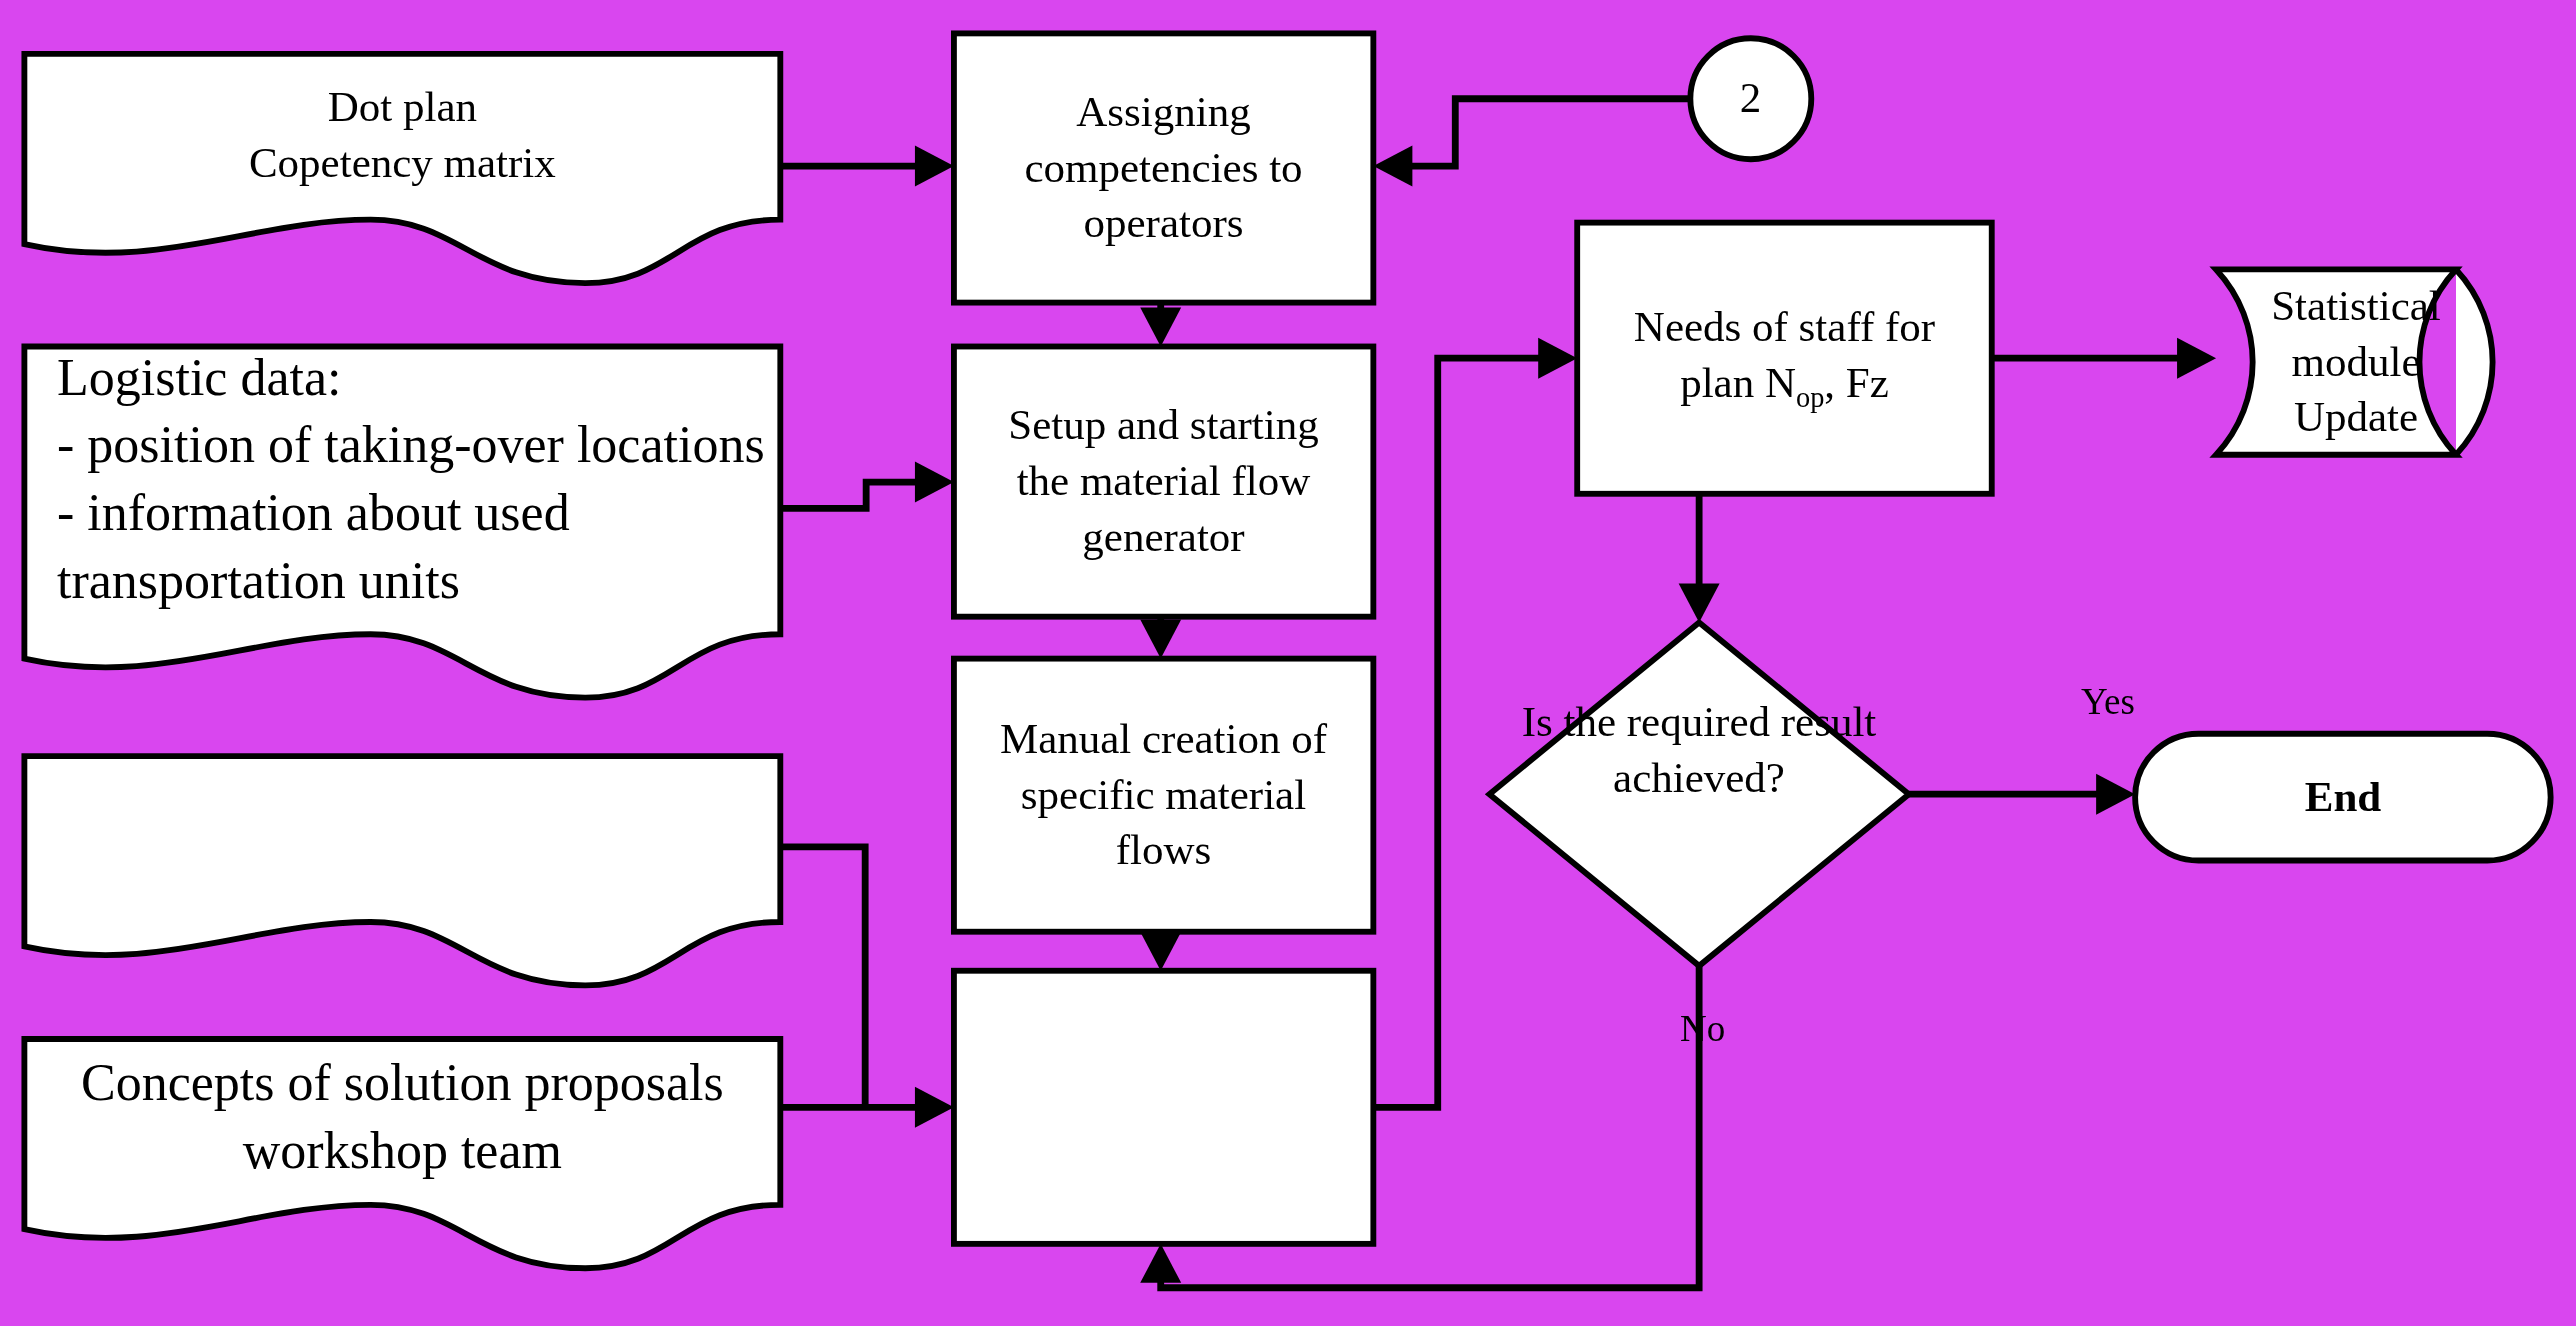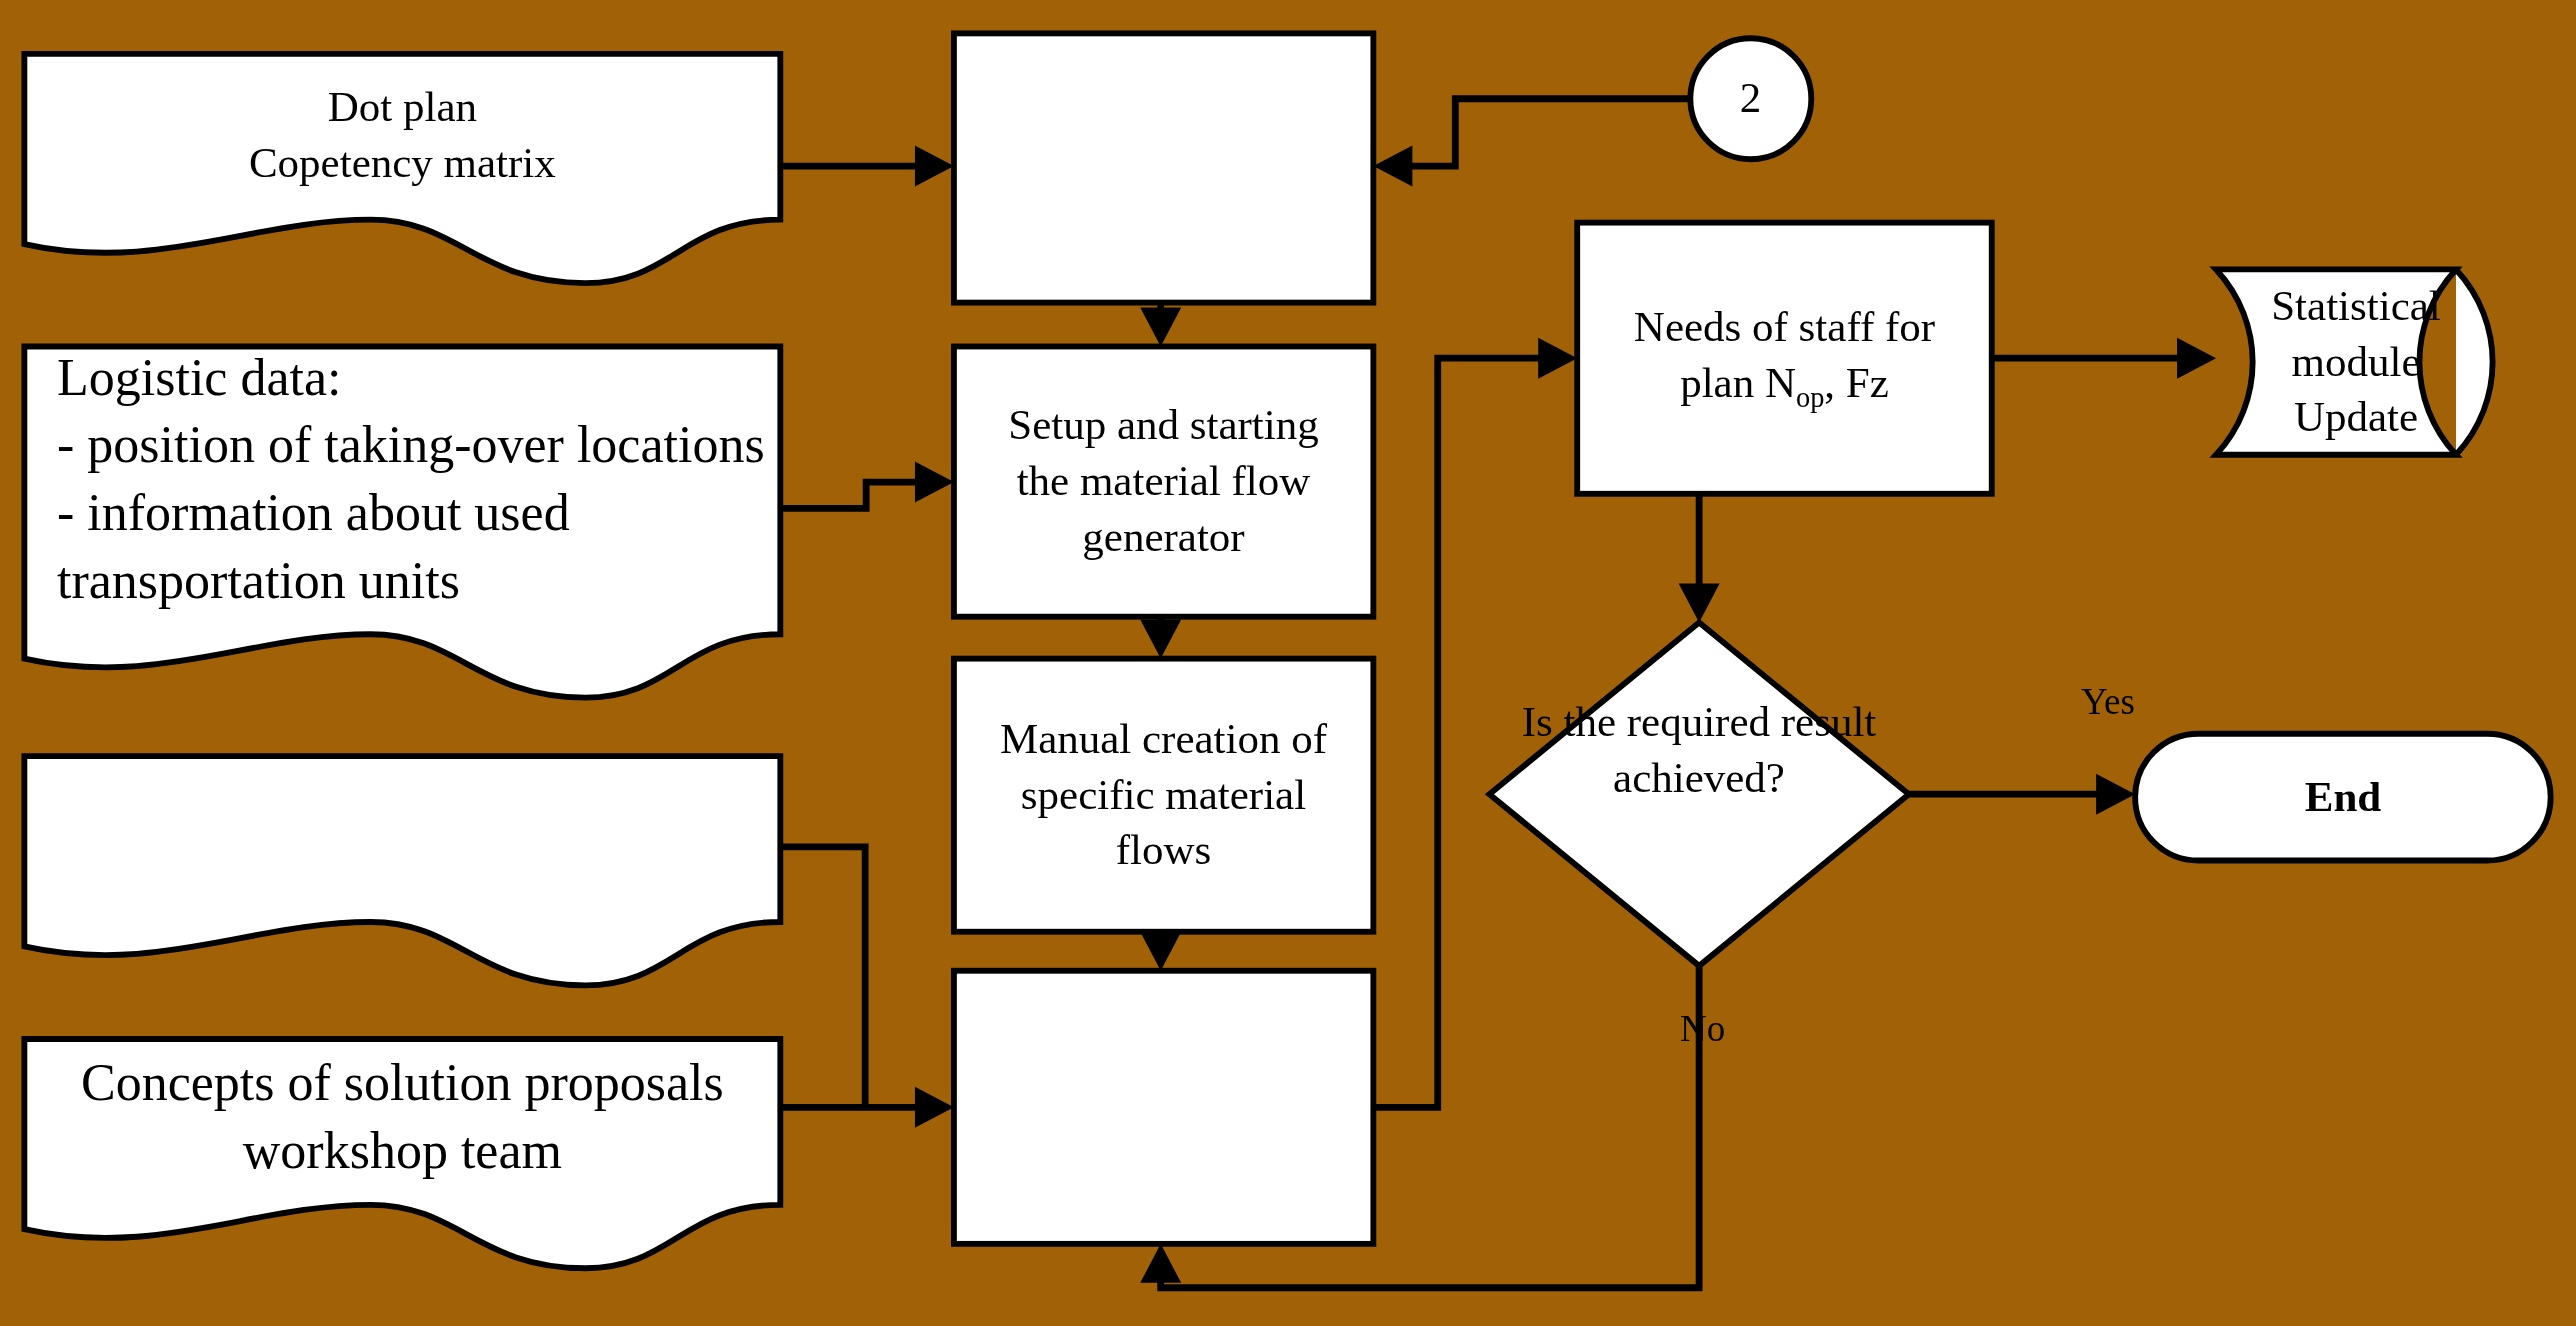--- a/index.html
+++ b/index.html
@@ -10,21 +10,21 @@
   body {
     width: 2576px;
     height: 1327px;
     overflow: hidden;
     font-family: "Liberation Serif", "DejaVu Serif", serif;
   }
   #flowchart-root {
     position: relative;
     width: 2576px;
     height: 1327px;
-    background: #a16207;
+    background: #d946ef;
   }
   svg.diagram {
     position: absolute;
     top: 0;
     left: 0;
     width: 2576px;
     height: 1327px;
   }
   .shape-stroke {
     fill: #ffffff;
@@ -149,20 +149,23 @@
 
   <div class="node-text t42 left-align" style="left:57px; top:363px; width:722px; height:232px; text-align:left; justify-content:flex-start;">Logistic data:
 - position of taking-over locations
 - information about used
 transportation units</div>
 
 
   <div class="node-text t42" style="left:24.4px; top:1039px; width:756px; height:156px;">Concepts of solution proposals
 workshop team</div>
 
+  <div class="node-text t44" style="left:954px; top:33px; width:419px; height:269px;">Assigning
+competencies to
+operators</div>
 
   <div class="node-text t44" style="left:954px; top:346px; width:419px; height:270px;">Setup and starting
 the material flow
 generator</div>
 
   <div class="node-text t44" style="left:954px; top:658px; width:419px; height:273px;">Manual creation of
 specific material
 flows</div>
 
 

